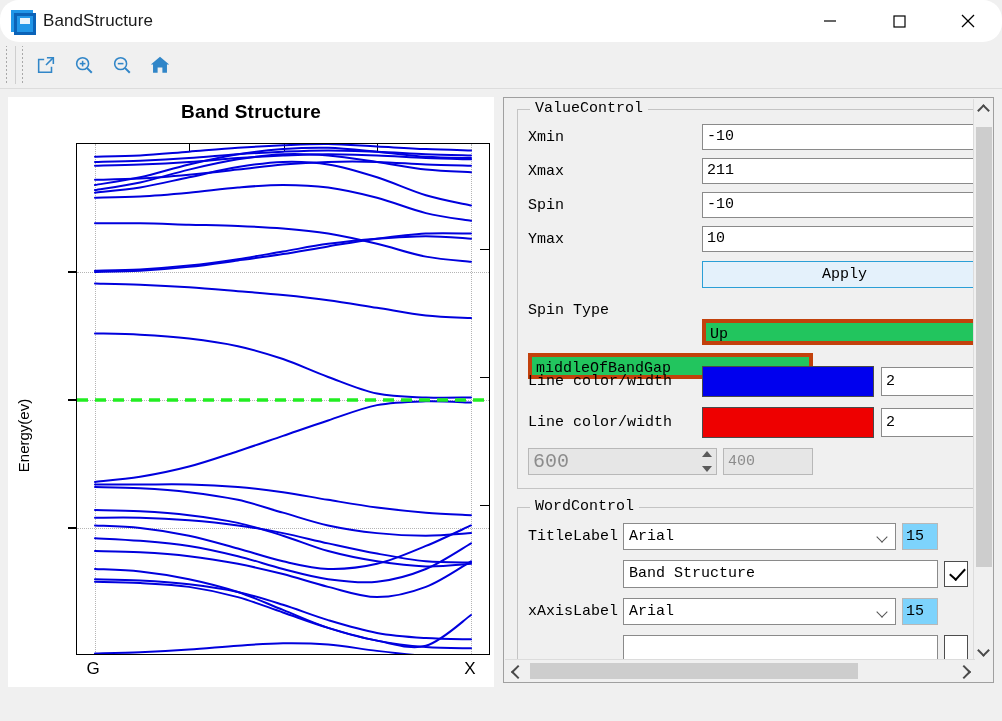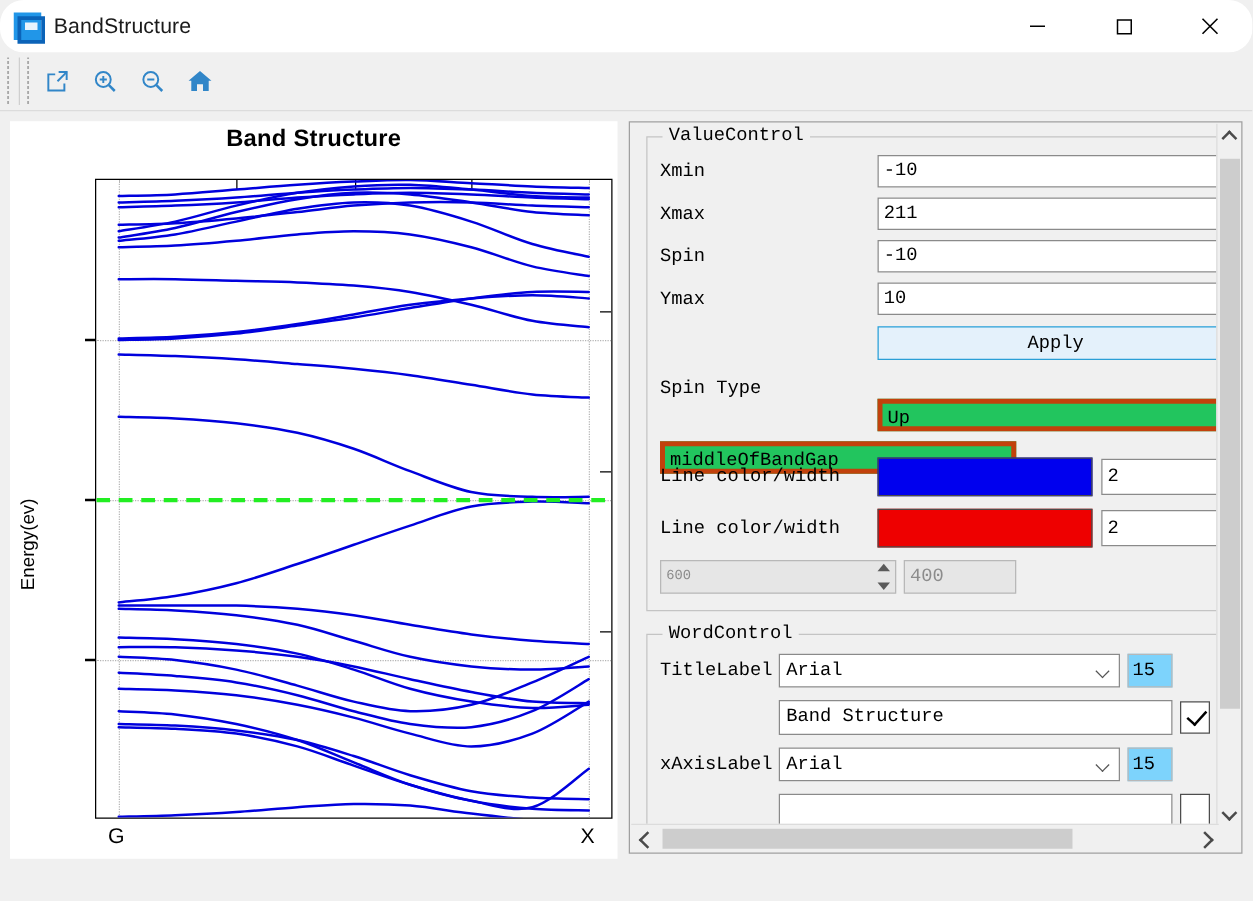--- a/index.html
+++ b/index.html
@@ -245,21 +245,21 @@
     margin-right: 9px;
     flex: none;
     cursor: default;
   }
   .spin {
     position: relative;
     width: 189px; height: 27px;
     border: 1px solid #b8b8b8;
     background: #e6e6e6;
     font-family: "Liberation Mono", monospace;
-    font-size: 11px;
+    font-size: 20px;
     color: #8c8c8c;
     padding: 0 4px;
     line-height: 25px;
   }
   .spin .arrows {
     position: absolute; right: 2px; top: 2px;
     width: 15px; height: 21px;
     display: flex; flex-direction: column; justify-content: space-between;
     align-items: center;
   }

